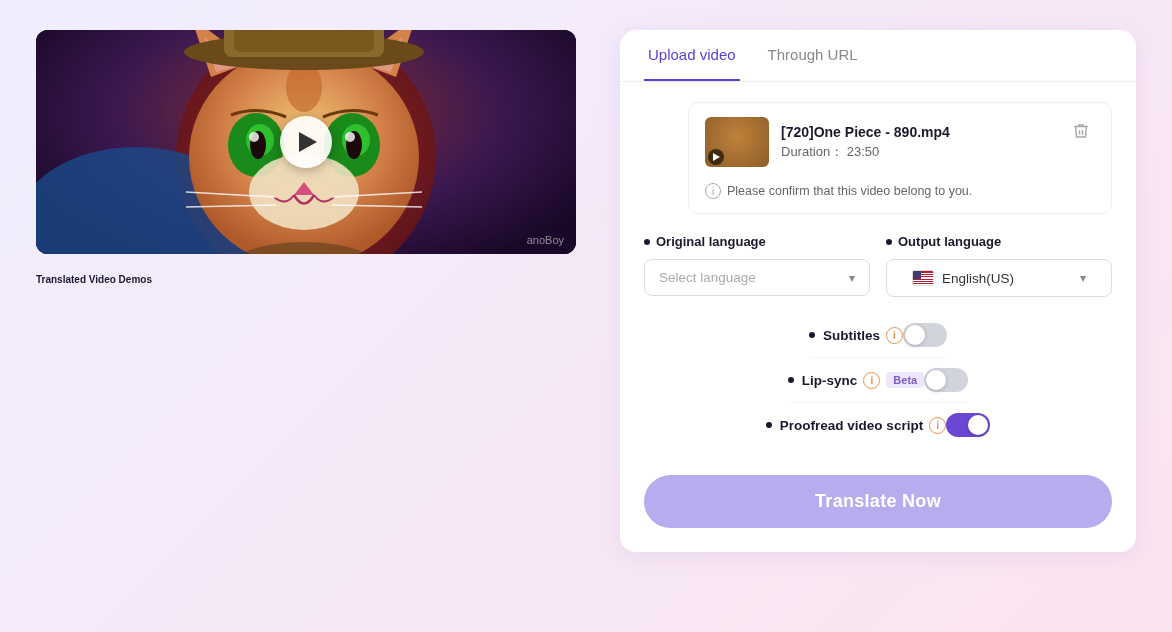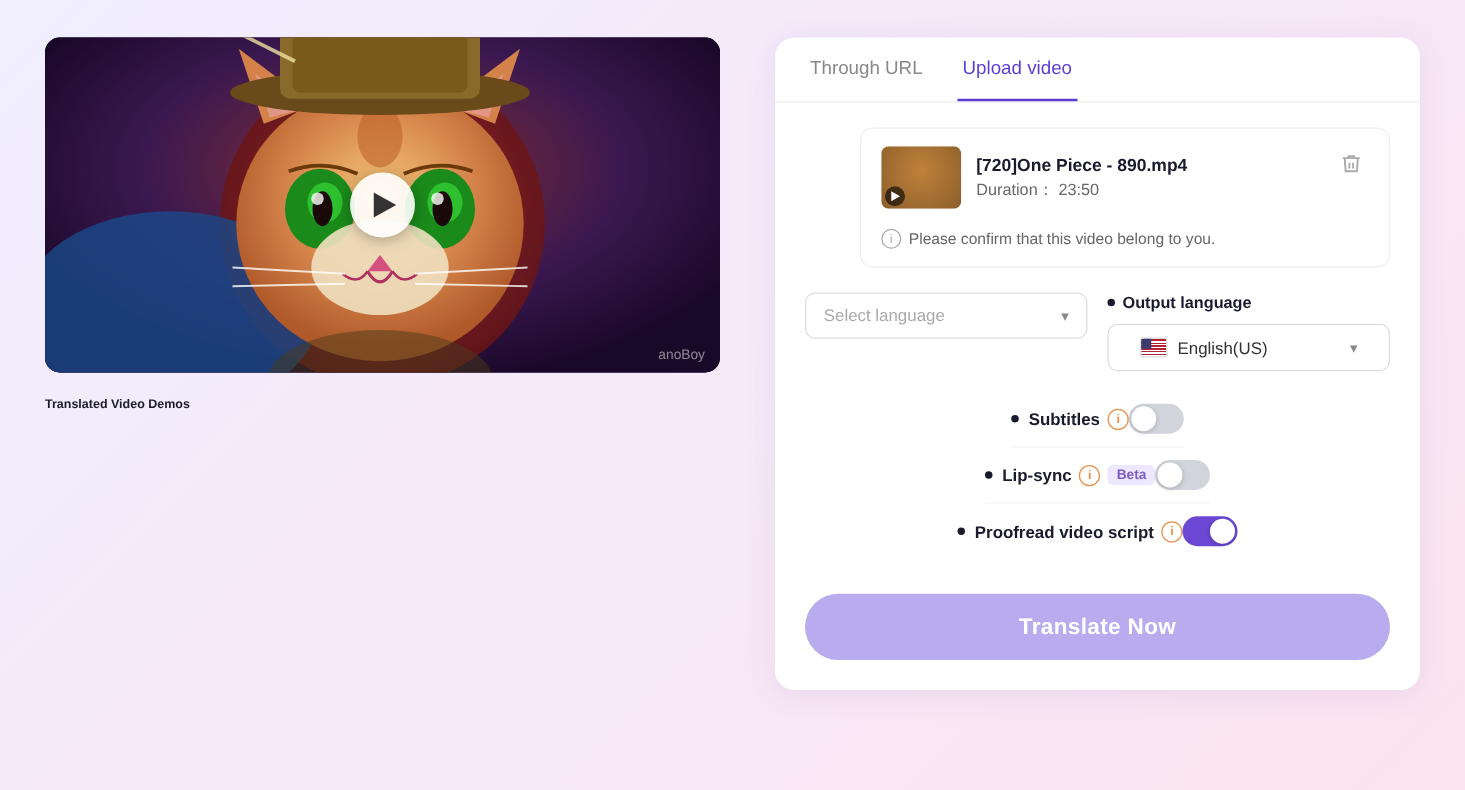--- a/index.html
+++ b/index.html
@@ -18,21 +18,21 @@
       width: 1100px;
       max-width: 100%;
       padding-top: 10px;
     }
     
     .left-panel {
       flex: 0 0 560px;
     }
     .video-wrapper {
       width: 540px;
-      height: 268px;
+      height: 224px;
       border-radius: 12px;
       overflow: hidden;
       position: relative;
       background: #2a1a3e;
     }
     .video-bg {
       width: 100%;
       height: 100%;
       background: radial-gradient(circle at 50% 40%, #8b3a3a 0%, #3a1a5e 60%, #1a0a2e 100%);
       display: flex;
@@ -479,22 +479,22 @@
         <div class="play-triangle"></div>
       </div>
       <div class="watermark">anoBoy</div>
     </div>
     <div class="translated-demos">Translated Video Demos</div>
   </div>
 
   <div class="right-panel">
 
     <div class="tabs">
+      <div class="tab active">Upload video</div>
       <div class="tab">Through URL</div>
-      <div class="tab active">Upload video</div>
     </div>
 
     <div class="file-section">
       <div class="file-card">
         <div class="file-row">
           <div class="file-thumb">
             <div class="thumb-cat"></div>
             <div class="thumb-play">
               <div class="thumb-play-tri"></div>
             </div>
@@ -518,20 +518,24 @@
         <div class="confirm-msg">
           <div class="info-circle">i</div>
           <span>Please confirm that this video belong to you.</span>
         </div>
       </div>
     </div>
 
     <div class="lang-section">
       <div class="lang-row">
         <div class="lang-col">
+          <div class="lang-label">
+            <span class="lang-dot"></span>
+            <span>Original language</span>
+          </div>
           <div class="lang-select">
             <span style="color:#aaa;">Select language</span>
             <span class="chevron-down">▾</span>
           </div>
         </div>
         <div class="lang-col">
           <div class="lang-label">
             <span class="lang-dot"></span>
             <span>Output language</span>
           </div>

